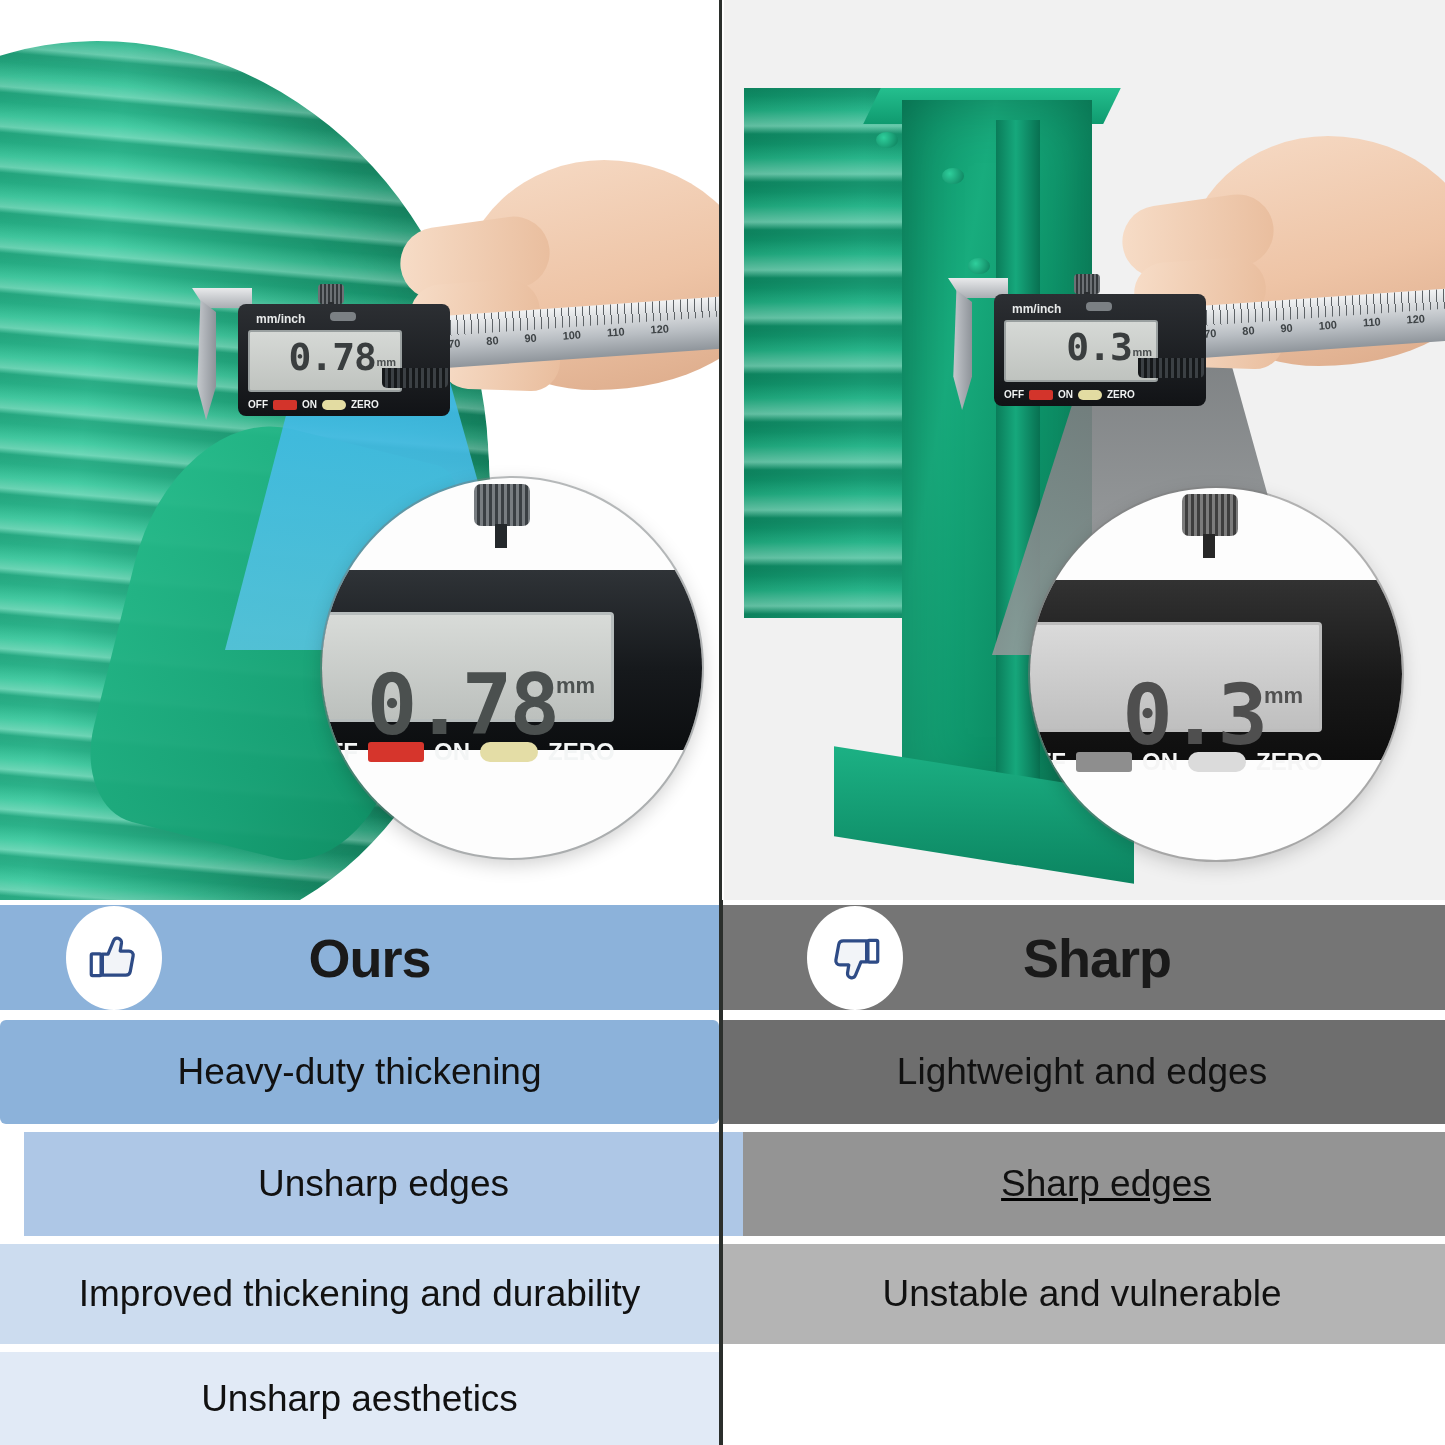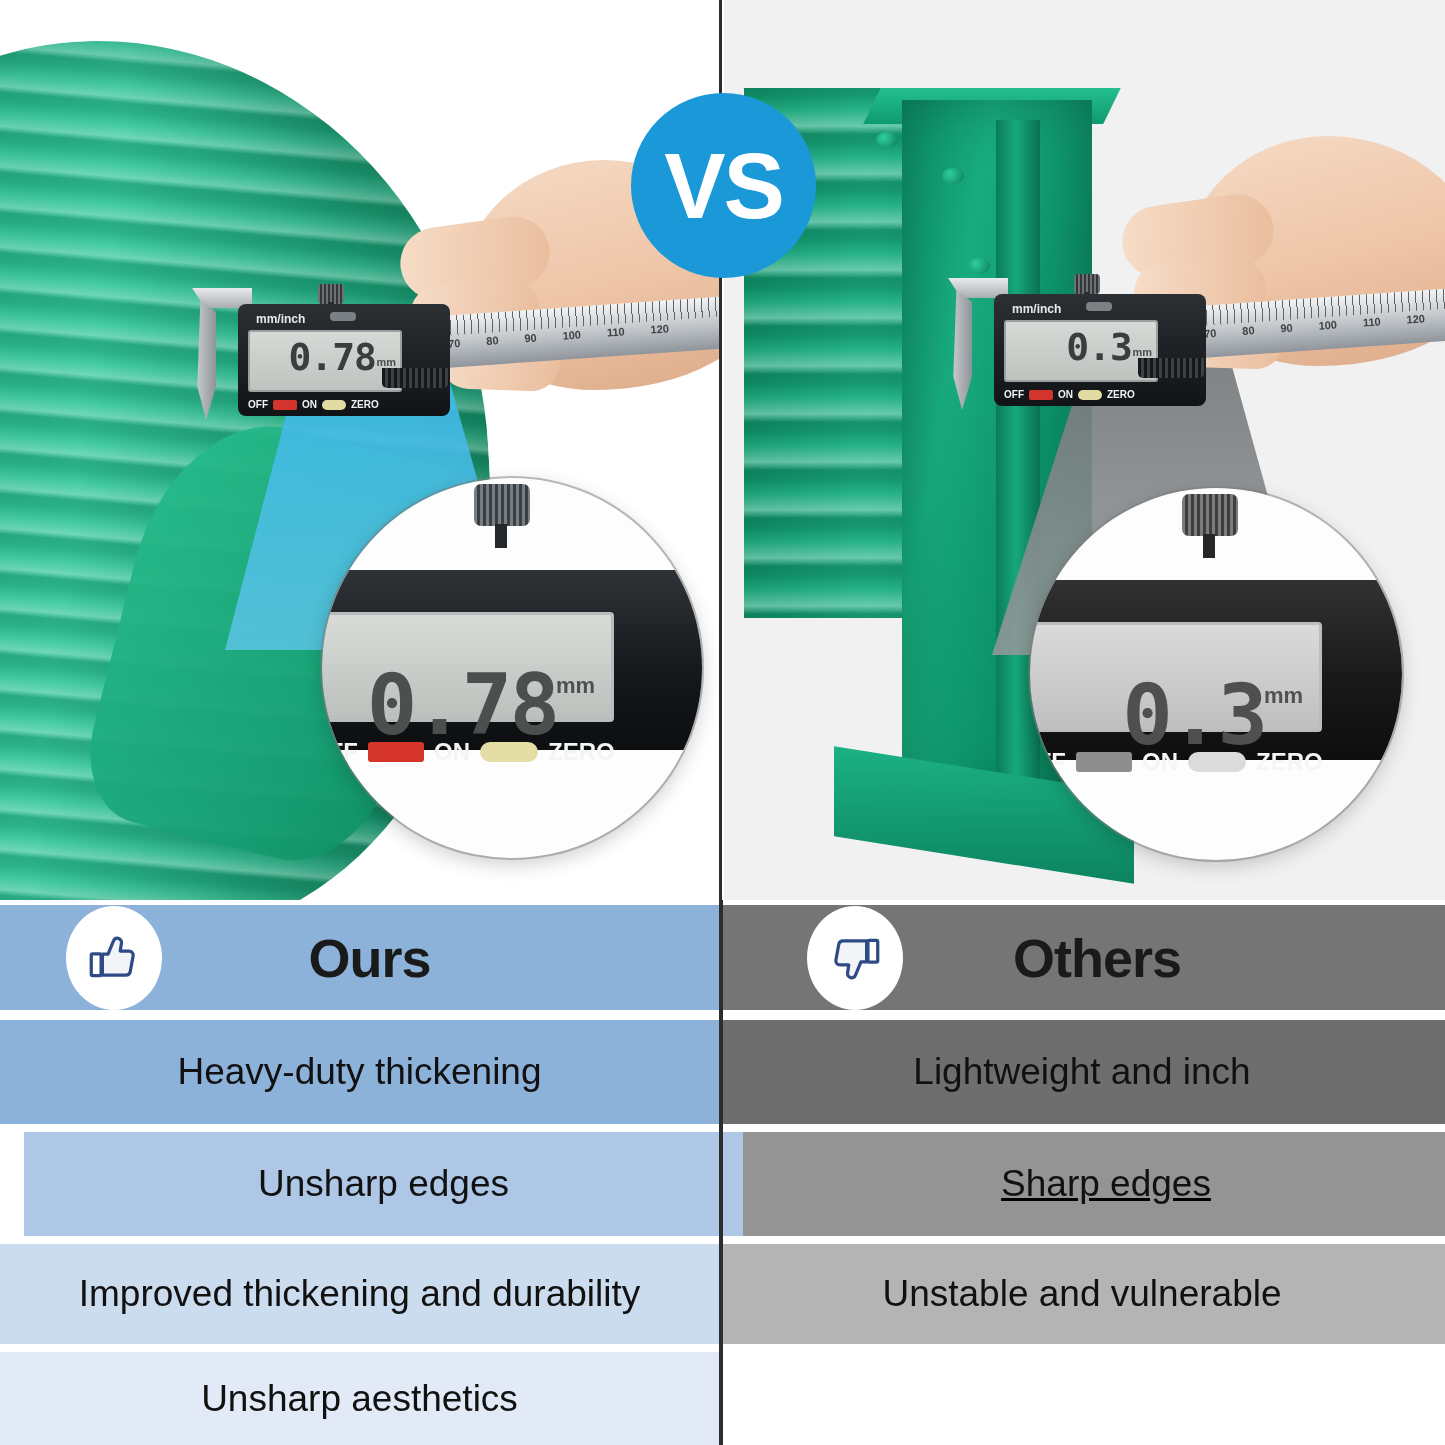--- a/index.html
+++ b/index.html
@@ -305,56 +305,53 @@
               <span class="mag-sw-zero2"></span>
               <span>ZERO</span>
             </div>
           </div>
         </div>
       </div>
     </div>
 
     <div class="center-divider"></div>
 
-    <div class="vs-badge" id="vsBadge" style="background: rgb(26, 152, 216);">
-      <span class="vs-text">VS</span>
-    </div>
   </div>
 
   <div class="table" id="tbl">
 
     <div class="row" style="top:5px;height:105px;">
       <div class="cell cell-left hdr-left" id="hdrL" style="background: rgb(140, 178, 218);">
         <span class="hdr-title">Ours</span>
       </div>
       <div class="cell cell-right hdr-right" id="hdrR" style="background: rgb(117, 117, 117);">
-        <span class="hdr-title">Others</span>
+        <span class="hdr-title">Sharp</span>
       </div>
     </div>
 
     <div class="tb-circle tb-left-circle" style="top:58px;">
       <svg width="62" height="62" viewBox="0 0 24 24" aria-hidden="true">
         <path d="M7.5 10.5h2.2l2.1-5.1c.3-.8 1.1-1.2 1.9-1 .8.2 1.3 1 1.2 1.8l-.5 3.1h3.4c1 0 1.8.9 1.6 1.9l-1.1 6c-.15.85-.9 1.45-1.75 1.45H7.5z" fill="#f2f4f8" stroke="#2e4b86" stroke-width="1.25" stroke-linejoin="round"></path>
         <rect x="3.2" y="10.4" width="3.8" height="8.4" rx="0.5" fill="#ffffff" stroke="#2e4b86" stroke-width="1.25"></rect>
       </svg>
     </div>
     <div class="tb-circle tb-right-circle" style="top:58px;left:807px;">
       <svg width="62" height="62" viewBox="0 0 24 24" aria-hidden="true">
         <path d="M16.5 13.5h-2.2l-2.1 5.1c-.3.8-1.1 1.2-1.9 1-.8-.2-1.3-1-1.2-1.8l.5-3.1H6.2c-1 0-1.8-.9-1.6-1.9l1.1-6C5.85 5.95 6.6 5.35 7.45 5.35H16.5z" fill="#f2f4f8" stroke="#2e4b86" stroke-width="1.25" stroke-linejoin="round"></path>
         <rect x="17" y="5.2" width="3.8" height="8.4" rx="0.5" fill="#ffffff" stroke="#2e4b86" stroke-width="1.25"></rect>
       </svg>
     </div>
 
     <div class="vdiv"></div>
   <div class="row" style="top: 120px; height: 104px;">
-        <div class="cell cell-left" style="background: rgb(140, 178, 218);">
+        <div class="cell cell-left" style="background: rgb(140, 178, 218); border-radius: 6px;">
           <span class="row-text">Heavy-duty thickening</span>
         </div>
         <div class="cell cell-right" style="background: rgb(110, 110, 110);">
-          <span class="row-text">Lightweight and inch</span>
+          <span class="row-text">Lightweight and edges</span>
         </div>
       </div>
       <div class="row" style="top: 232px; height: 104px; padding-left: 24px;">
         <div class="cell cell-left" style="background: rgb(174, 199, 230);">
           <span class="row-text">Unsharp edges</span>
         </div>
         <div class="cell cell-right" style="background: rgb(148, 148, 148); text-decoration: underline;">
           <span class="row-text">Sharp edges</span>
         </div>
       </div>

